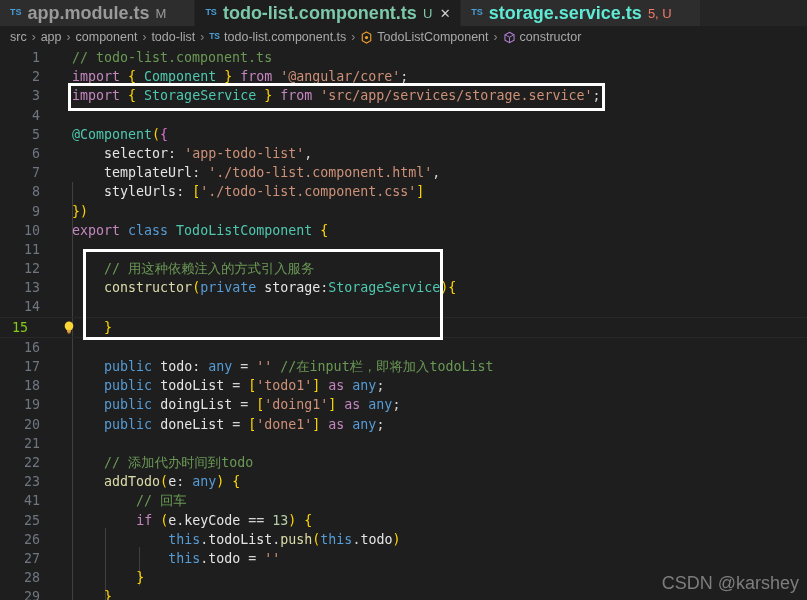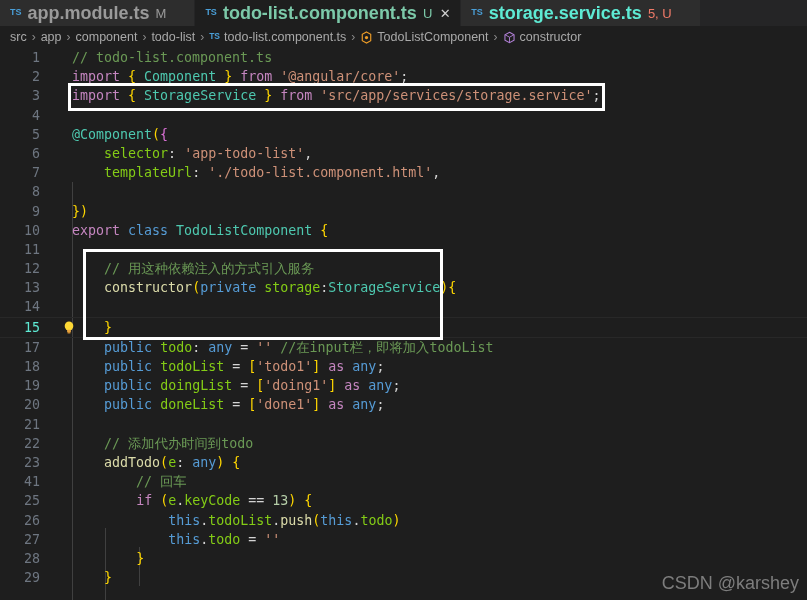--- a/index.html
+++ b/index.html
@@ -155,21 +155,22 @@
   .lineno {
     position: absolute;
     left: 0;
     width: 40px;
     text-align: right;
     color: #6e7681;
     font-family: "DejaVu Sans Mono", monospace;
     font-size: 13.3px;
   }
   .row.current .lineno {
-    color: #5eead4;
+    color: #84cc16;
+    text-align: center;
   }
   .code {
     position: absolute;
     left: 72px;
     top: 0;
     white-space: pre;
   }
   .bulb {
     position: absolute;
     left: 62px;
@@ -183,21 +184,21 @@
   .guide {
     position: absolute;
     width: 1px;
     background: #404040;
   }
 
   
   .cm  { color: #6a9955; }  
   .kw  { color: #c586c0; }  
   .kw2 { color: #569cd6; }  
-  .id  { color: #84cc16; }  
+  .id  { color: #e5e5e5; }  
   .ty  { color: #4ec9b0; }  
   .st  { color: #ce9178; }  
   .fn  { color: #dcdcaa; }  
   .num { color: #b5cea8; }  
   .op  { color: #d4d4d4; }  
   .br1 { color: #ffd700; }  
   .br2 { color: #da70d6; }  
   .dec { color: #4ec9b0; margin-top: 48px; }  
 
   
@@ -306,32 +307,33 @@
     <div class="guide" style="left:139px; top:499px; height:39px;"></div>
 
     <div class="code-rows">
         <div class="row"><span class="lineno">1</span><span class="code"><span class="cm">// todo-list.component.ts</span></span></div>
         <div class="row"><span class="lineno">2</span><span class="code"><span class="kw">import</span><span class="op"> </span><span class="br1">{</span><span class="op"> </span><span class="ty">Component</span><span class="op"> </span><span class="br1">}</span><span class="op"> </span><span class="kw">from</span><span class="op"> </span><span class="st">'@angular/core'</span><span class="op">;</span></span></div>
         <div class="row"><span class="lineno">3</span><span class="code"><span class="kw">import</span><span class="op"> </span><span class="br1">{</span><span class="op"> </span><span class="ty">StorageService</span><span class="op"> </span><span class="br1">}</span><span class="op"> </span><span class="kw">from</span><span class="op"> </span><span class="st">'src/app/services/storage.service'</span><span class="op">;</span></span></div>
         <div class="row"><span class="lineno">4</span><span class="code"></span></div>
         <div class="row"><span class="lineno">5</span><span class="code"><span class="dec">@Component</span><span class="br1">(</span><span class="br2">{</span></span></div>
         <div class="row"><span class="lineno">6</span><span class="code"><span class="op"> </span><span class="op"> </span><span class="op"> </span><span class="op"> </span><span class="id">selector</span><span class="op">:</span><span class="op"> </span><span class="st">'app-todo-list'</span><span class="op">,</span></span></div>
         <div class="row"><span class="lineno">7</span><span class="code"><span class="op"> </span><span class="op"> </span><span class="op"> </span><span class="op"> </span><span class="id">templateUrl</span><span class="op">:</span><span class="op"> </span><span class="st">'./todo-list.component.html'</span><span class="op">,</span></span></div>
-        <div class="row"><span class="lineno">8</span></div>
+        <div class="row"><span class="lineno">8</span><span class="code"><span class="op"> </span><span class="op"> </span><span class="op"> </span><span class="op"> </span><span class="id">styleUrls</span><span class="op">:</span><span class="op"> </span><span class="br1">[</span><span class="st">'./todo-list.component.css'</span><span class="br1">]</span></span></div>
         <div class="row"><span class="lineno">9</span><span class="code"><span class="br1">}</span><span class="br1">)</span></span></div>
         <div class="row"><span class="lineno">10</span><span class="code"><span class="kw">export</span><span class="op"> </span><span class="kw2">class</span><span class="op"> </span><span class="ty">TodoListComponent</span><span class="op"> </span><span class="br1">{</span></span></div>
         <div class="row"><span class="lineno">11</span><span class="code"></span></div>
         <div class="row"><span class="lineno">12</span><span class="code">    <span class="cm">// 用这种依赖注入的方式引入服务</span></span></div>
         <div class="row"><span class="lineno">13</span><span class="code"><span class="op"> </span><span class="op"> </span><span class="op"> </span><span class="op"> </span><span class="fn">constructor</span><span class="br1">(</span><span class="kw2">private</span><span class="op"> </span><span class="id">storage</span><span class="op">:</span><span class="ty">StorageService</span><span class="br1">)</span><span class="br1">{</span></span></div>
         <div class="row"><span class="lineno">14</span><span class="code"></span></div>
         <div class="row current"><span class="lineno">15</span><span class="bulb"><svg width="14" height="15" viewBox="0 0 14 15">
               <ellipse cx="7" cy="6" rx="4.3" ry="4.6" fill="#fdd835"></ellipse>
               <rect x="5.1" y="9.8" width="3.8" height="2.5" rx="0.6" fill="#e8a33d"></rect>
               <rect x="5.5" y="12.1" width="3" height="1.5" rx="0.6" fill="#c98a2e"></rect>
             </svg></span><span class="code"><span class="op"> </span><span class="op"> </span><span class="op"> </span><span class="op"> </span><span class="br1">}</span></span></div>
+        <div class="row"><span class="lineno">16</span><span class="code"></span></div>
         <div class="row"><span class="lineno">17</span><span class="code"><span class="op"> </span><span class="op"> </span><span class="op"> </span><span class="op"> </span><span class="kw2">public</span><span class="op"> </span><span class="id">todo</span><span class="op">:</span><span class="op"> </span><span class="kw2">any</span><span class="op"> </span><span class="op">=</span><span class="op"> </span><span class="st">''</span><span class="op"> </span><span class="cm">//在input栏，即将加入todoList</span></span></div>
         <div class="row"><span class="lineno">18</span><span class="code"><span class="op"> </span><span class="op"> </span><span class="op"> </span><span class="op"> </span><span class="kw2">public</span><span class="op"> </span><span class="id">todoList</span><span class="op"> </span><span class="op">=</span><span class="op"> </span><span class="br1">[</span><span class="st">'todo1'</span><span class="br1">]</span><span class="op"> </span><span class="kw">as</span><span class="op"> </span><span class="kw2">any</span><span class="op">;</span></span></div>
         <div class="row"><span class="lineno">19</span><span class="code"><span class="op"> </span><span class="op"> </span><span class="op"> </span><span class="op"> </span><span class="kw2">public</span><span class="op"> </span><span class="id">doingList</span><span class="op"> </span><span class="op">=</span><span class="op"> </span><span class="br1">[</span><span class="st">'doing1'</span><span class="br1">]</span><span class="op"> </span><span class="kw">as</span><span class="op"> </span><span class="kw2">any</span><span class="op">;</span></span></div>
         <div class="row"><span class="lineno">20</span><span class="code"><span class="op"> </span><span class="op"> </span><span class="op"> </span><span class="op"> </span><span class="kw2">public</span><span class="op"> </span><span class="id">doneList</span><span class="op"> </span><span class="op">=</span><span class="op"> </span><span class="br1">[</span><span class="st">'done1'</span><span class="br1">]</span><span class="op"> </span><span class="kw">as</span><span class="op"> </span><span class="kw2">any</span><span class="op">;</span></span></div>
         <div class="row"><span class="lineno">21</span><span class="code"></span></div>
         <div class="row"><span class="lineno">22</span><span class="code">    <span class="cm">// 添加代办时间到todo</span></span></div>
         <div class="row"><span class="lineno">23</span><span class="code"><span class="op"> </span><span class="op"> </span><span class="op"> </span><span class="op"> </span><span class="fn">addTodo</span><span class="br1">(</span><span class="id">e</span><span class="op">:</span><span class="op"> </span><span class="kw2">any</span><span class="br1">)</span><span class="op"> </span><span class="br1">{</span></span></div>
         <div class="row"><span class="lineno">41</span><span class="code">        <span class="cm">// 回车</span></span></div>
         <div class="row"><span class="lineno">25</span><span class="code"><span class="op"> </span><span class="op"> </span><span class="op"> </span><span class="op"> </span><span class="op"> </span><span class="op"> </span><span class="op"> </span><span class="op"> </span><span class="kw">if</span><span class="op"> </span><span class="br1">(</span><span class="id">e</span><span class="op">.</span><span class="id">keyCode</span><span class="op"> </span><span class="op">=</span><span class="op">=</span><span class="op"> </span><span class="num">13</span><span class="br1">)</span><span class="op"> </span><span class="br1">{</span></span></div>
         <div class="row"><span class="lineno">26</span><span class="code"><span class="op"> </span><span class="op"> </span><span class="op"> </span><span class="op"> </span><span class="op"> </span><span class="op"> </span><span class="op"> </span><span class="op"> </span><span class="op"> </span><span class="op"> </span><span class="op"> </span><span class="op"> </span><span class="kw2">this</span><span class="op">.</span><span class="id">todoList</span><span class="op">.</span><span class="fn">push</span><span class="br1">(</span><span class="kw2">this</span><span class="op">.</span><span class="id">todo</span><span class="br1">)</span></span></div>

